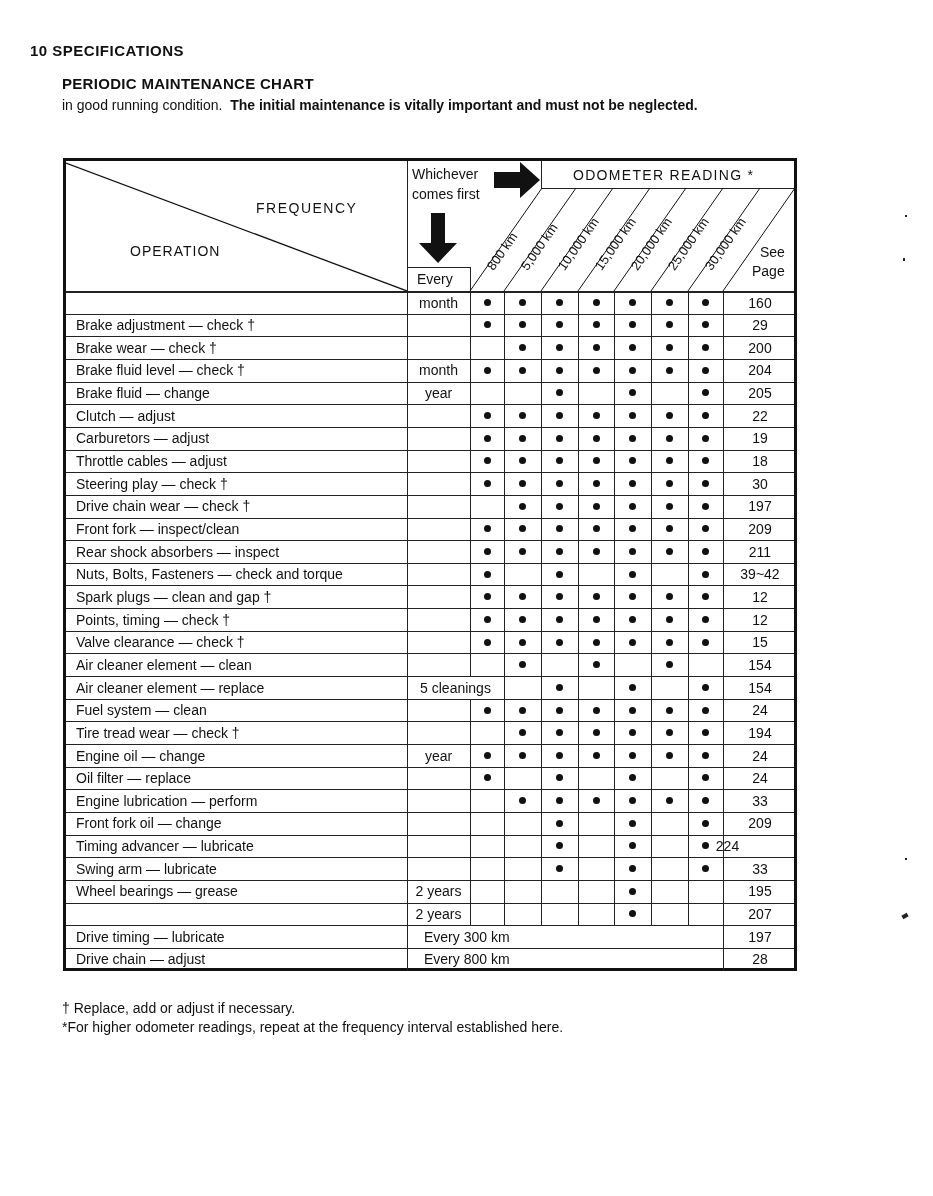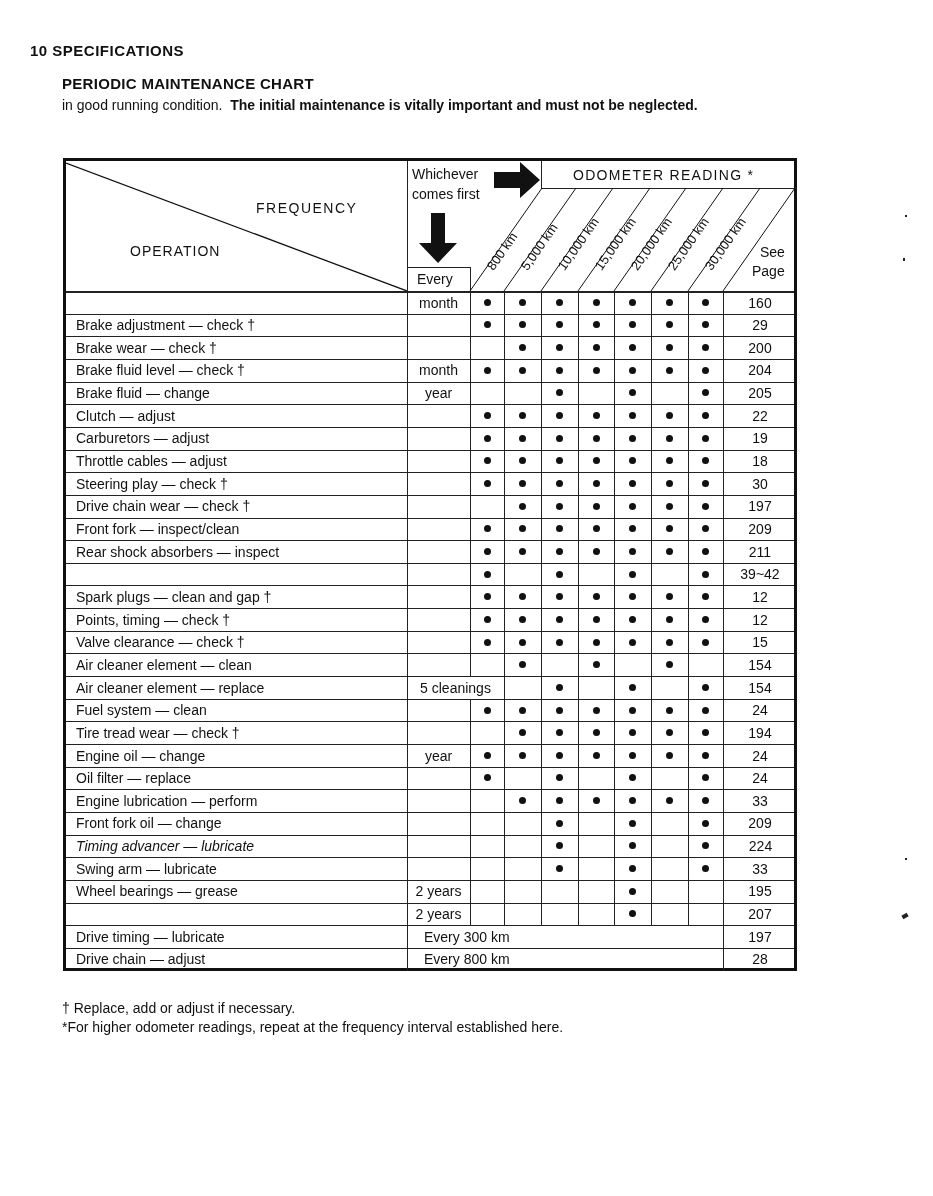--- a/index.html
+++ b/index.html
@@ -303,20 +303,21 @@
     <div class="dot" style="left:417.5px;top:386.97499999999997px;"></div>
     <div class="dot" style="left:453px;top:386.97499999999997px;"></div>
     <div class="dot" style="left:490px;top:386.97499999999997px;"></div>
     <div class="dot" style="left:526.5px;top:386.97499999999997px;"></div>
     <div class="dot" style="left:563px;top:386.97499999999997px;"></div>
     <div class="dot" style="left:600px;top:386.97499999999997px;"></div>
     <div class="dot" style="left:636px;top:386.97499999999997px;"></div>
     <div class="cell num" style="left:657px;top:379.65px;width:74px;">211</div>
     <div class="abs" style="left:0;top:401.79999999999995px;width:728px;height:22.65px;"></div>
     <div class="hline" style="left:0;top:401.79999999999995px;width:728px;"></div>
+    <div class="cell" style="left:10px;top:402.29999999999995px;">Nuts, Bolts, Fasteners — check and torque</div>
     <div class="vline" style="left:341px;top:401.79999999999995px;height:23.15px;"></div>
     <div class="vline" style="left:404px;top:401.79999999999995px;height:23.15px;"></div>
     <div class="vline" style="left:438px;top:401.79999999999995px;height:23.15px;"></div>
     <div class="vline" style="left:475px;top:401.79999999999995px;height:23.15px;"></div>
     <div class="vline" style="left:512px;top:401.79999999999995px;height:23.15px;"></div>
     <div class="vline" style="left:548px;top:401.79999999999995px;height:23.15px;"></div>
     <div class="vline" style="left:585px;top:401.79999999999995px;height:23.15px;"></div>
     <div class="vline" style="left:622px;top:401.79999999999995px;height:23.15px;"></div>
     <div class="vline" style="left:657px;top:401.79999999999995px;height:23.15px;"></div>
     <div class="dot" style="left:417.5px;top:409.62499999999994px;"></div>
@@ -525,34 +526,34 @@
     <div class="vline" style="left:548px;top:650.9499999999999px;height:23.15px;"></div>
     <div class="vline" style="left:585px;top:650.9499999999999px;height:23.15px;"></div>
     <div class="vline" style="left:622px;top:650.9499999999999px;height:23.15px;"></div>
     <div class="vline" style="left:657px;top:650.9499999999999px;height:23.15px;"></div>
     <div class="dot" style="left:490px;top:658.775px;"></div>
     <div class="dot" style="left:563px;top:658.775px;"></div>
     <div class="dot" style="left:636px;top:658.775px;"></div>
     <div class="cell num" style="left:657px;top:651.4499999999999px;width:74px;">209</div>
     <div class="abs" style="left:0;top:673.5999999999999px;width:728px;height:22.65px;"></div>
     <div class="hline" style="left:0;top:673.5999999999999px;width:728px;"></div>
-    <div class="cell" style="left:10px;top:674.0999999999999px;font-style:italic;">Timing advancer — lubricate</div>
+    <div class="cell" style="left:10px;top:674.0999999999999px;">Timing advancer — lubricate</div>
     <div class="vline" style="left:341px;top:673.5999999999999px;height:23.15px;"></div>
     <div class="vline" style="left:404px;top:673.5999999999999px;height:23.15px;"></div>
     <div class="vline" style="left:438px;top:673.5999999999999px;height:23.15px;"></div>
     <div class="vline" style="left:475px;top:673.5999999999999px;height:23.15px;"></div>
     <div class="vline" style="left:512px;top:673.5999999999999px;height:23.15px;"></div>
     <div class="vline" style="left:548px;top:673.5999999999999px;height:23.15px;"></div>
     <div class="vline" style="left:585px;top:673.5999999999999px;height:23.15px;"></div>
     <div class="vline" style="left:622px;top:673.5999999999999px;height:23.15px;"></div>
     <div class="vline" style="left:657px;top:673.5999999999999px;height:23.15px;"></div>
     <div class="dot" style="left:490px;top:681.425px;"></div>
     <div class="dot" style="left:563px;top:681.425px;"></div>
     <div class="dot" style="left:636px;top:681.425px;"></div>
-    <div class="cell num" style="left:657px;top:674.0999999999999px;width:75px;">224</div>
+    <div class="cell num" style="left:624px;top:674.0999999999999px;width:75px;">224</div>
     <div class="abs" style="left:0;top:696.25px;width:728px;height:22.65px;"></div>
     <div class="hline" style="left:0;top:696.25px;width:728px;"></div>
     <div class="cell" style="left:10px;top:696.75px;">Swing arm — lubricate</div>
     <div class="vline" style="left:341px;top:696.25px;height:23.15px;"></div>
     <div class="vline" style="left:404px;top:696.25px;height:23.15px;"></div>
     <div class="vline" style="left:438px;top:696.25px;height:23.15px;"></div>
     <div class="vline" style="left:475px;top:696.25px;height:23.15px;"></div>
     <div class="vline" style="left:512px;top:696.25px;height:23.15px;"></div>
     <div class="vline" style="left:548px;top:696.25px;height:23.15px;"></div>
     <div class="vline" style="left:585px;top:696.25px;height:23.15px;"></div>

